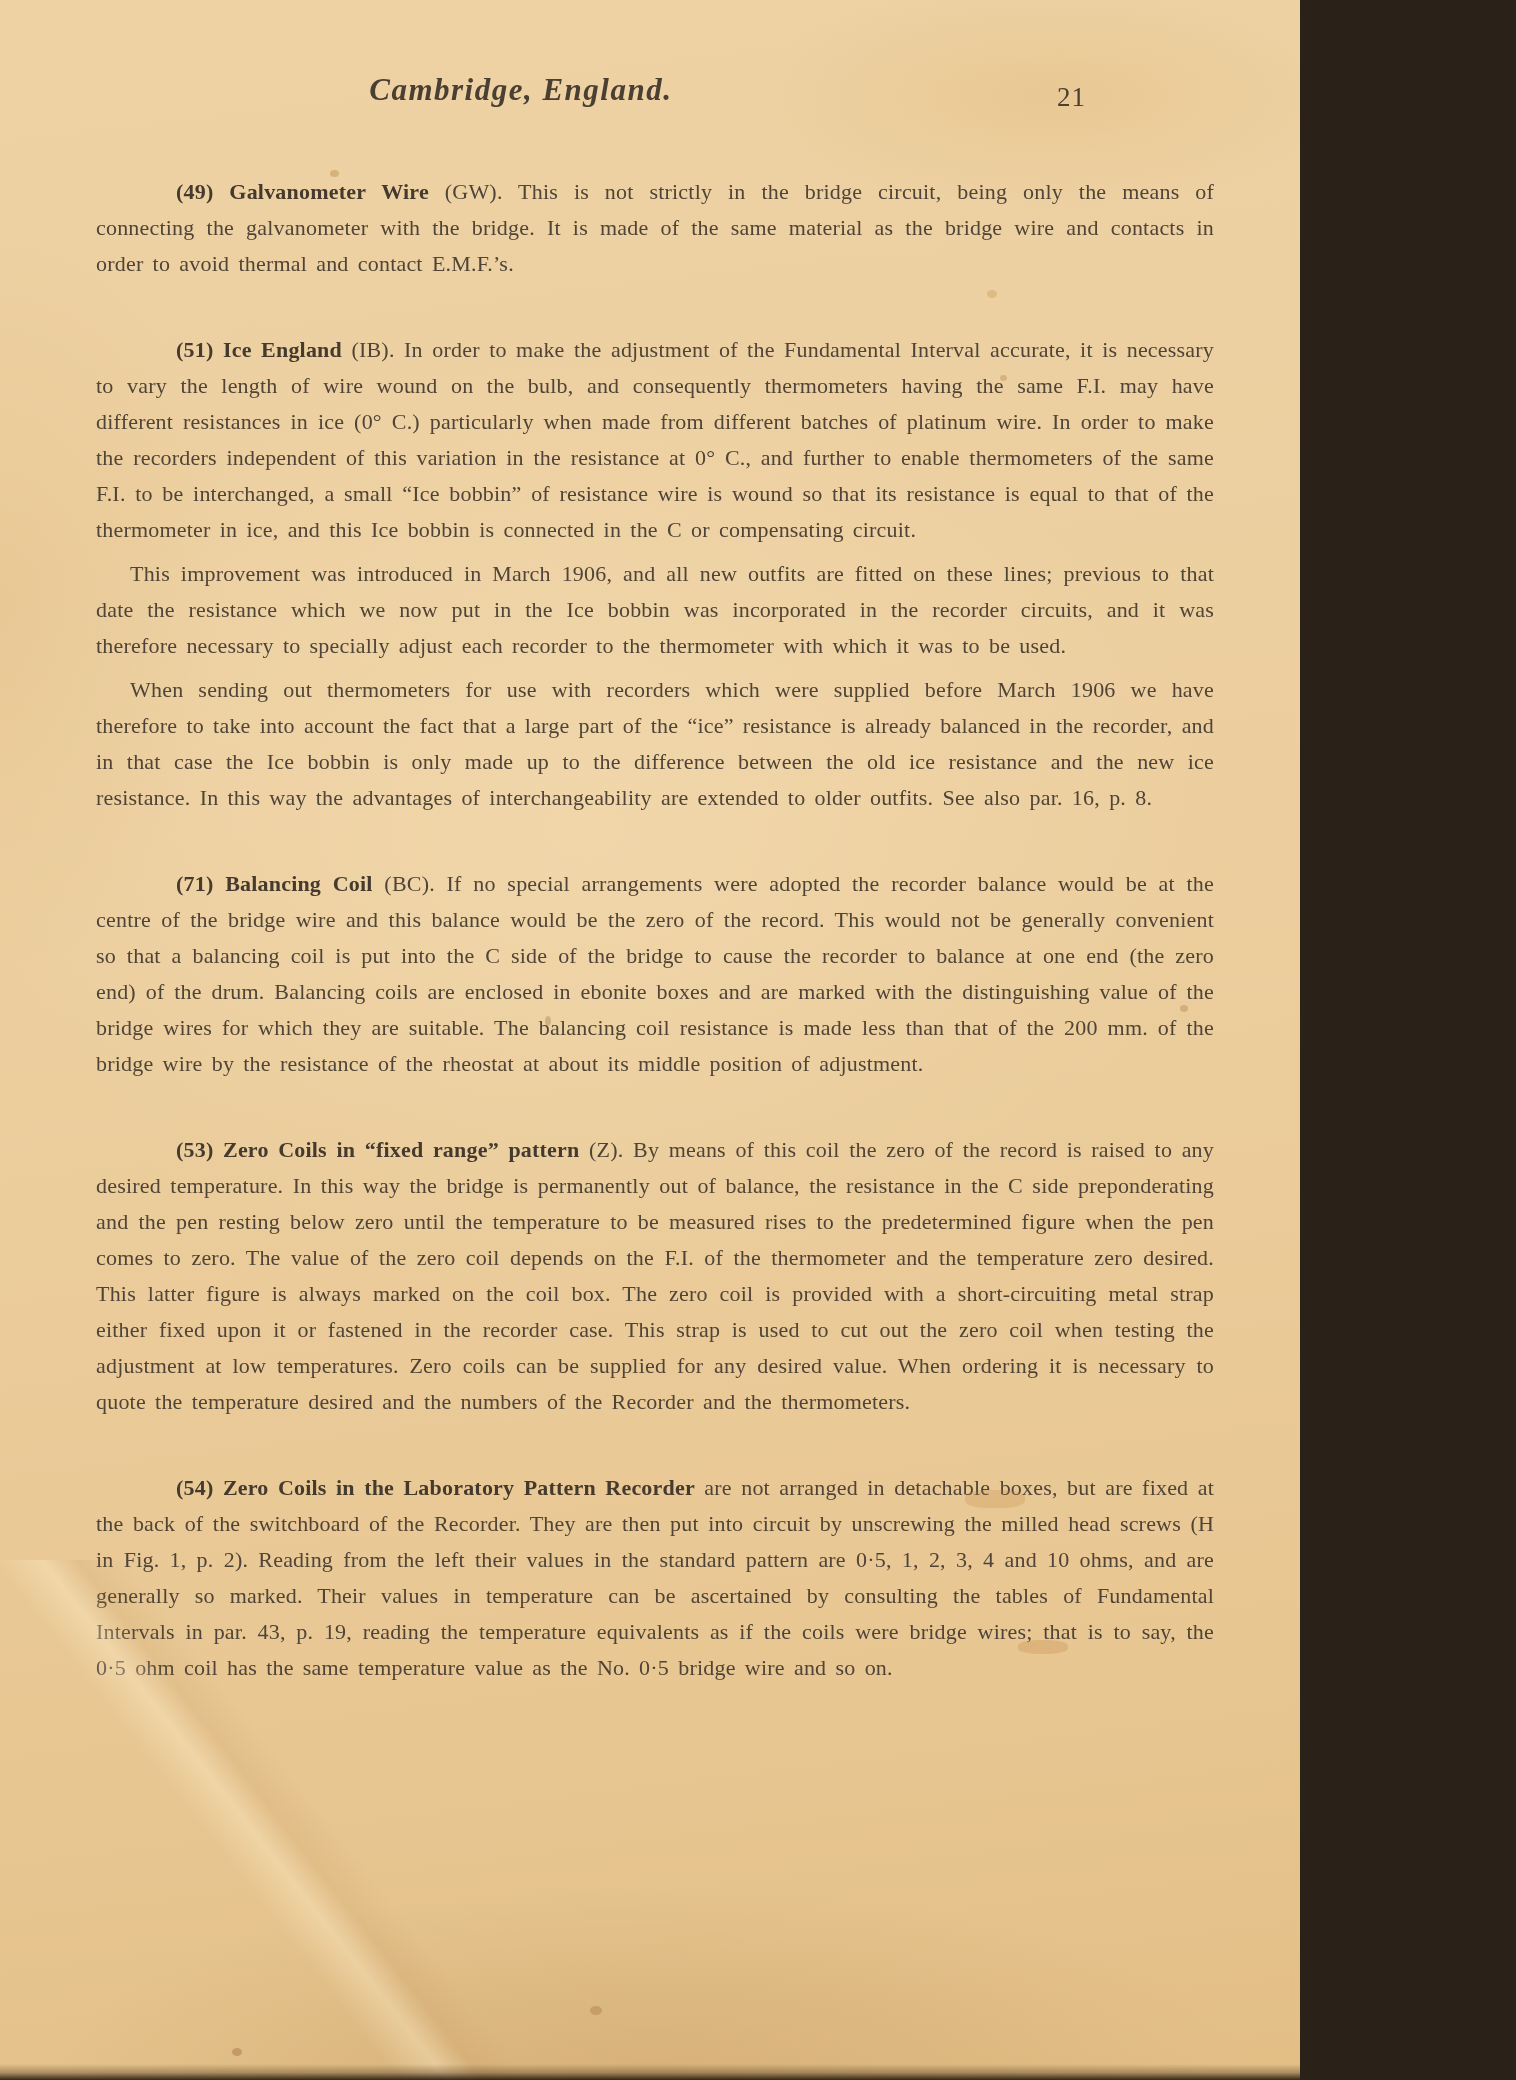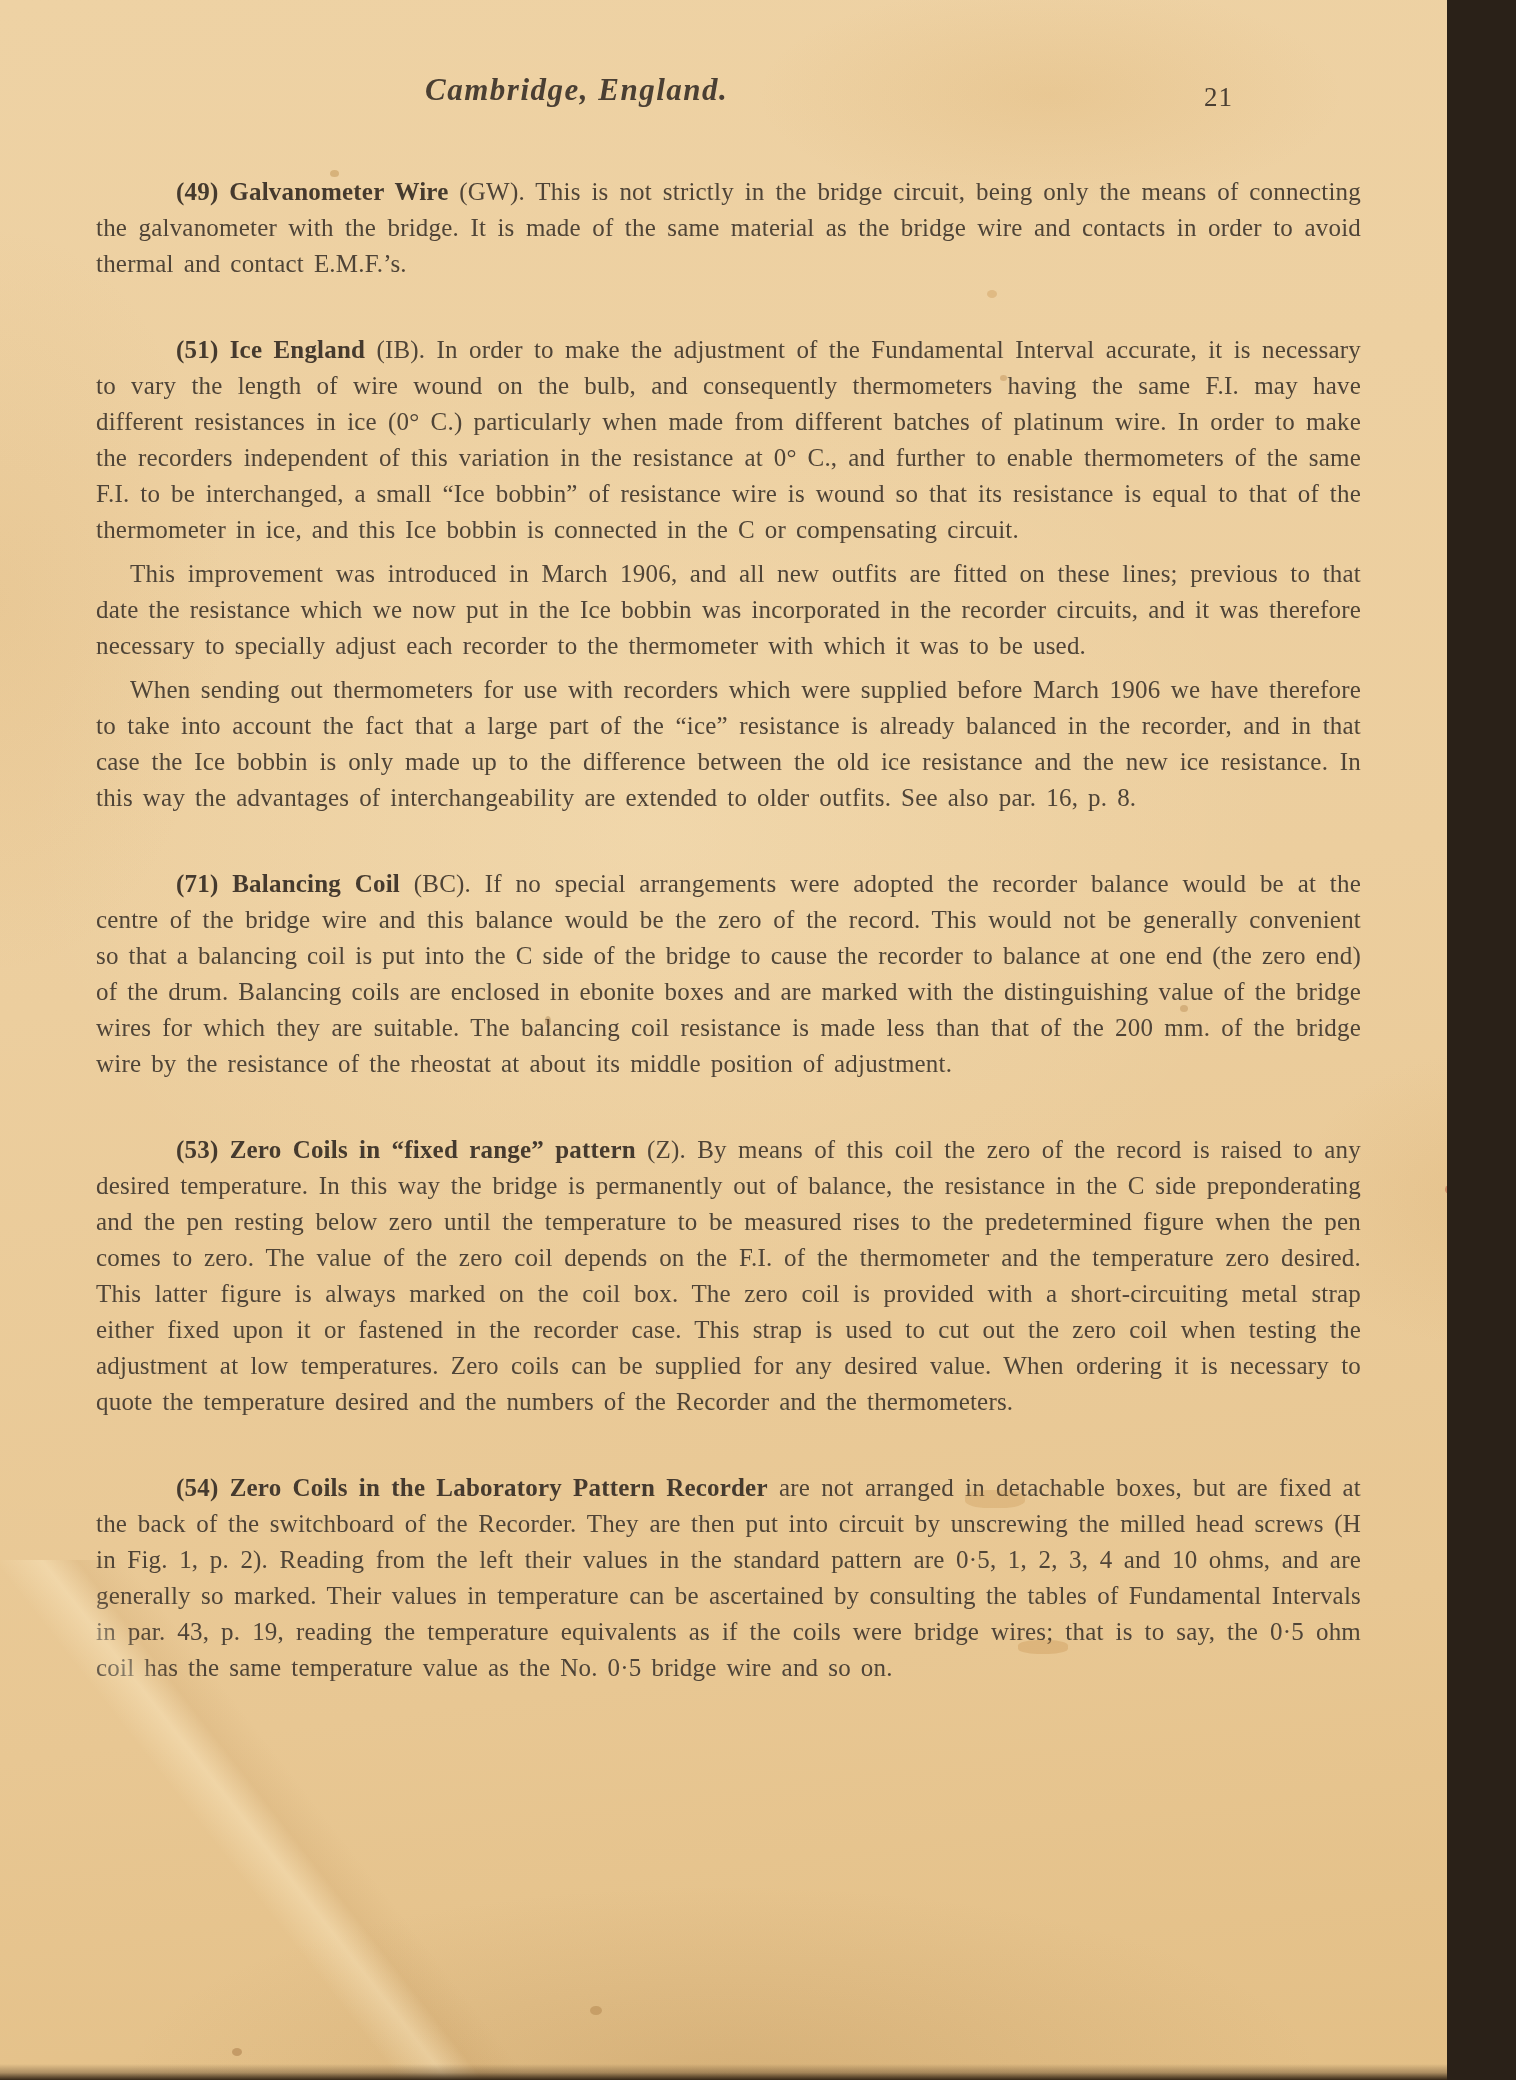--- a/index.html
+++ b/index.html
@@ -2,21 +2,21 @@
 <html><head>
 <meta charset="utf-8">
 <style>
   html, body {
     margin: 0;
     padding: 0;
     background: #2a2118;
   }
   .page {
     position: relative;
-    width: 1447px;
+    width: 1300px;
     height: 2080px;
     overflow: hidden;
     font-family: "Liberation Serif", "DejaVu Serif", serif;
     color: #4f4437;
     background:
       radial-gradient(ellipse 420px 160px at 1050px 95px, rgba(206,150,70,0.16), transparent 70%),
       radial-gradient(ellipse 300px 500px at 0px 600px, rgba(201,146,72,0.12), transparent 75%),
       radial-gradient(ellipse 260px 200px at 1490px 1200px, rgba(198,142,66,0.14), transparent 75%),
       radial-gradient(ellipse 900px 700px at 45% 40%, rgba(255,243,212,0.22), transparent 70%),
       radial-gradient(ellipse 800px 260px at 50% 100%, rgba(150,104,48,0.18), transparent 75%),
@@ -63,21 +63,21 @@
     position: absolute;
     right: 128px;
     top: 10px;
     font-size: 27px;
     letter-spacing: 1px;
     color: #4a3f33;
   }
 
   .text-column {
     margin: 0 86px 0 96px;
-    font-size: 25px;
+    font-size: 22px;
     line-height: 36px;
     text-align: justify;
     word-spacing: 3.5px;
     letter-spacing: 0.2px;
   }
   .text-column p { margin: 0; }
   p.section { margin-top: 50px; text-indent: 80px; }
   p.first-section { margin-top: 56px; }
   p.cont { margin-top: 8px; text-indent: 34px; }
   .num { font-weight: 700; color: #453a2e; }

